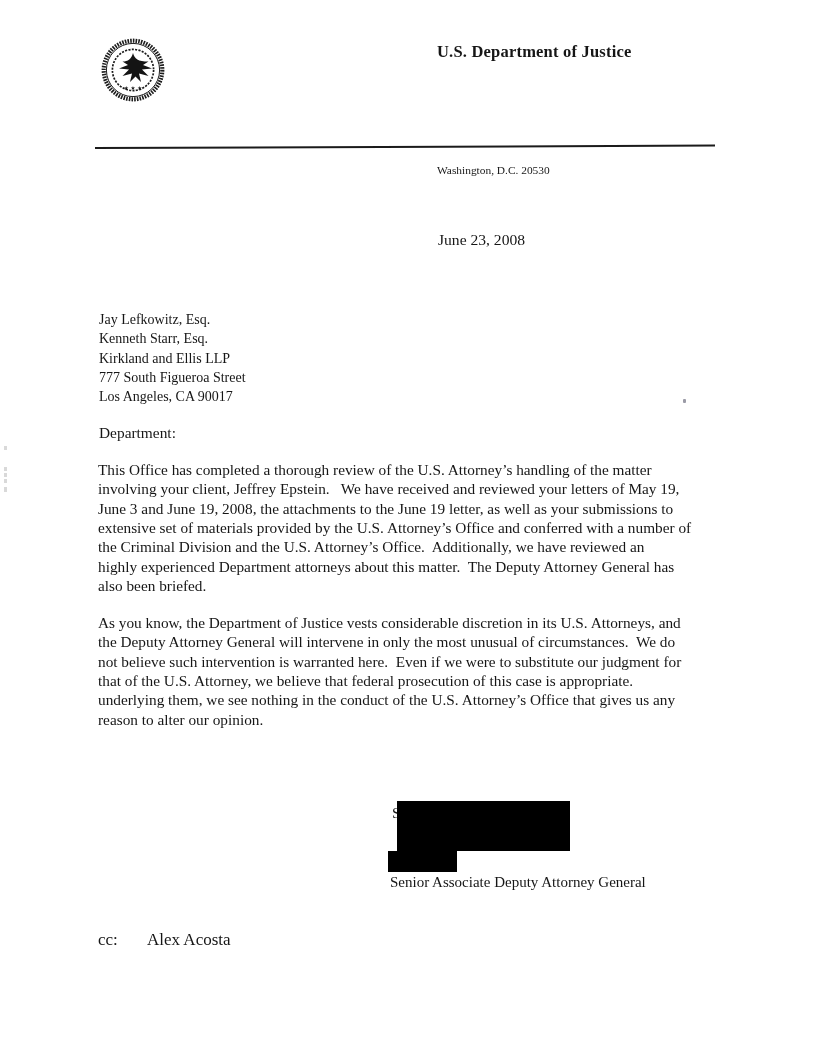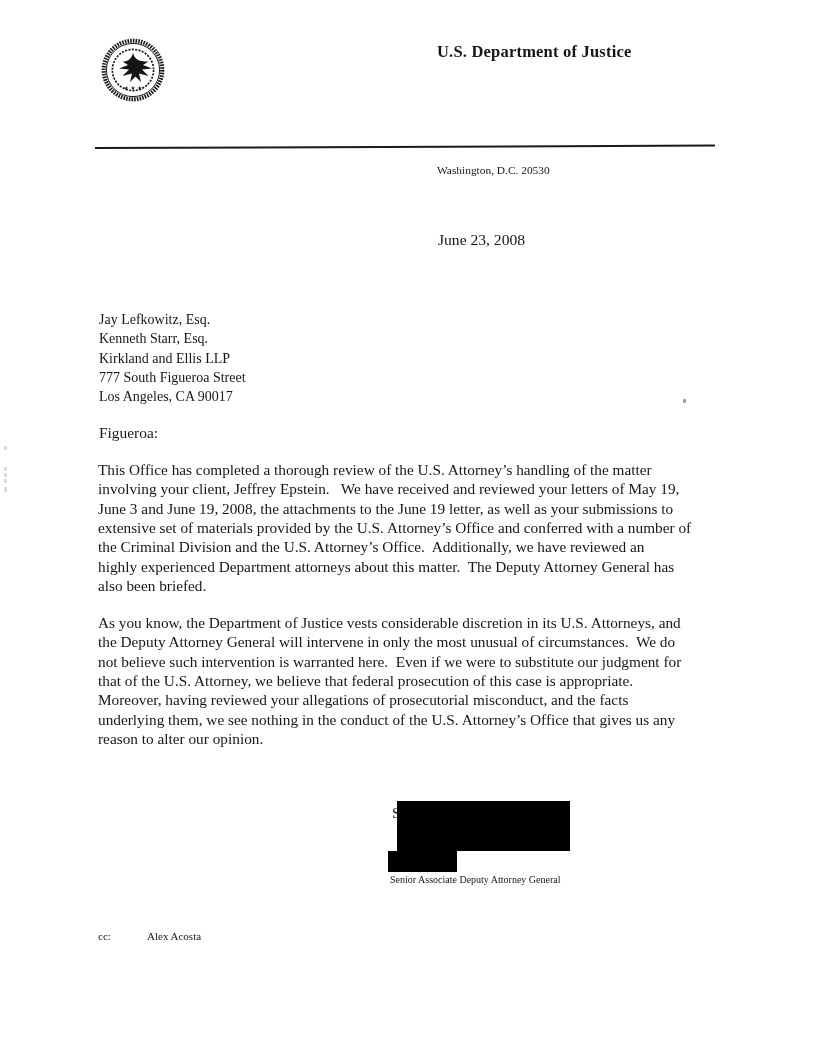--- a/index.html
+++ b/index.html
@@ -30,23 +30,23 @@
   .salutation { position:absolute; left:99px; top:424px; font-size:15.4px; }
 
   .para { position:absolute; left:98px; font-size:15.3px; line-height:19.35px; }
   .para1 { top:460px; }
   .para2 { top:613px; }
 
   .sincerely { position:absolute; left:392px; top:779px; font-size:15.4px;margin-top:25px; }
   .redact { position:absolute; background:#000000; }
   .redact.big   { left:397px; top:801px; width:173px; height:50px; }
   .redact.small { left:388px; top:851px; width:69px;  height:21px; }
-  .signer { position:absolute; left:390px; top:874px; font-size:10px;font-family:Liberation Serif, serif; }
+  .signer { position:absolute; left:390px; top:874px; font-size:15px;font-family:Liberation Serif, serif; }
 
-  .ccline { position:absolute; left:98px; top:930px; font-size:11px; }
+  .ccline { position:absolute; left:98px; top:930px; font-size:17px; }
   .ccline .cclabel { display:inline-block; width:49px; }
 
   .artifact-dot {
     position:absolute; left:683px; top:399px; width:3px; height:4px;
     background:#8a8a96; opacity:.85; border-radius:1px;
   }
   .edge-mark { position:absolute; left:4px; width:3px; background:#d9d9d9; }
   .em1 { top:446px; height:4px; }
   .em2 { top:467px; height:4px; }
   .em3 { top:473px; height:4px; }
@@ -75,38 +75,37 @@
   <div class="date">June 23, 2008</div>
 
   <div class="recipient">
       <div>Jay Lefkowitz, Esq.</div>
       <div>Kenneth Starr, Esq.</div>
       <div>Kirkland and Ellis LLP</div>
       <div>777 South Figueroa Street</div>
       <div>Los Angeles, CA 90017</div>
     </div>
 
-  <div class="salutation">Figueroa:</div>
+  <div class="salutation">Department:</div>
 
   <div class="para para1">
       <div>This Office has completed a thorough review of the U.S. Attorney’s handling of the matter</div>
       <div>involving your client, Jeffrey Epstein.   We have received and reviewed your letters of May 19,</div>
       <div>June 3 and June 19, 2008, the attachments to the June 19 letter, as well as your submissions to</div>
       <div>extensive set of materials provided by the U.S. Attorney’s Office and conferred with a number of</div>
       <div>the Criminal Division and the U.S. Attorney’s Office.  Additionally, we have reviewed an</div>
       <div>highly experienced Department attorneys about this matter.  The Deputy Attorney General has</div>
       <div>also been briefed.</div>
     </div>
 
   <div class="para para2">
       <div>As you know, the Department of Justice vests considerable discretion in its U.S. Attorneys, and</div>
       <div>the Deputy Attorney General will intervene in only the most unusual of circumstances.  We do</div>
       <div>not believe such intervention is warranted here.  Even if we were to substitute our judgment for</div>
       <div>that of the U.S. Attorney, we believe that federal prosecution of this case is appropriate.</div>
-      <div>Moreover, having reviewed your allegations of prosecutorial misconduct, and the facts</div>
       <div>underlying them, we see nothing in the conduct of the U.S. Attorney’s Office that gives us any</div>
       <div>reason to alter our opinion.</div>
     </div>
 
   <div class="sincerely">Sincerely,</div>
 
   <div class="redact big"></div>
   <div class="redact small"></div>
 
   <div class="signer">Senior Associate Deputy Attorney General</div>

